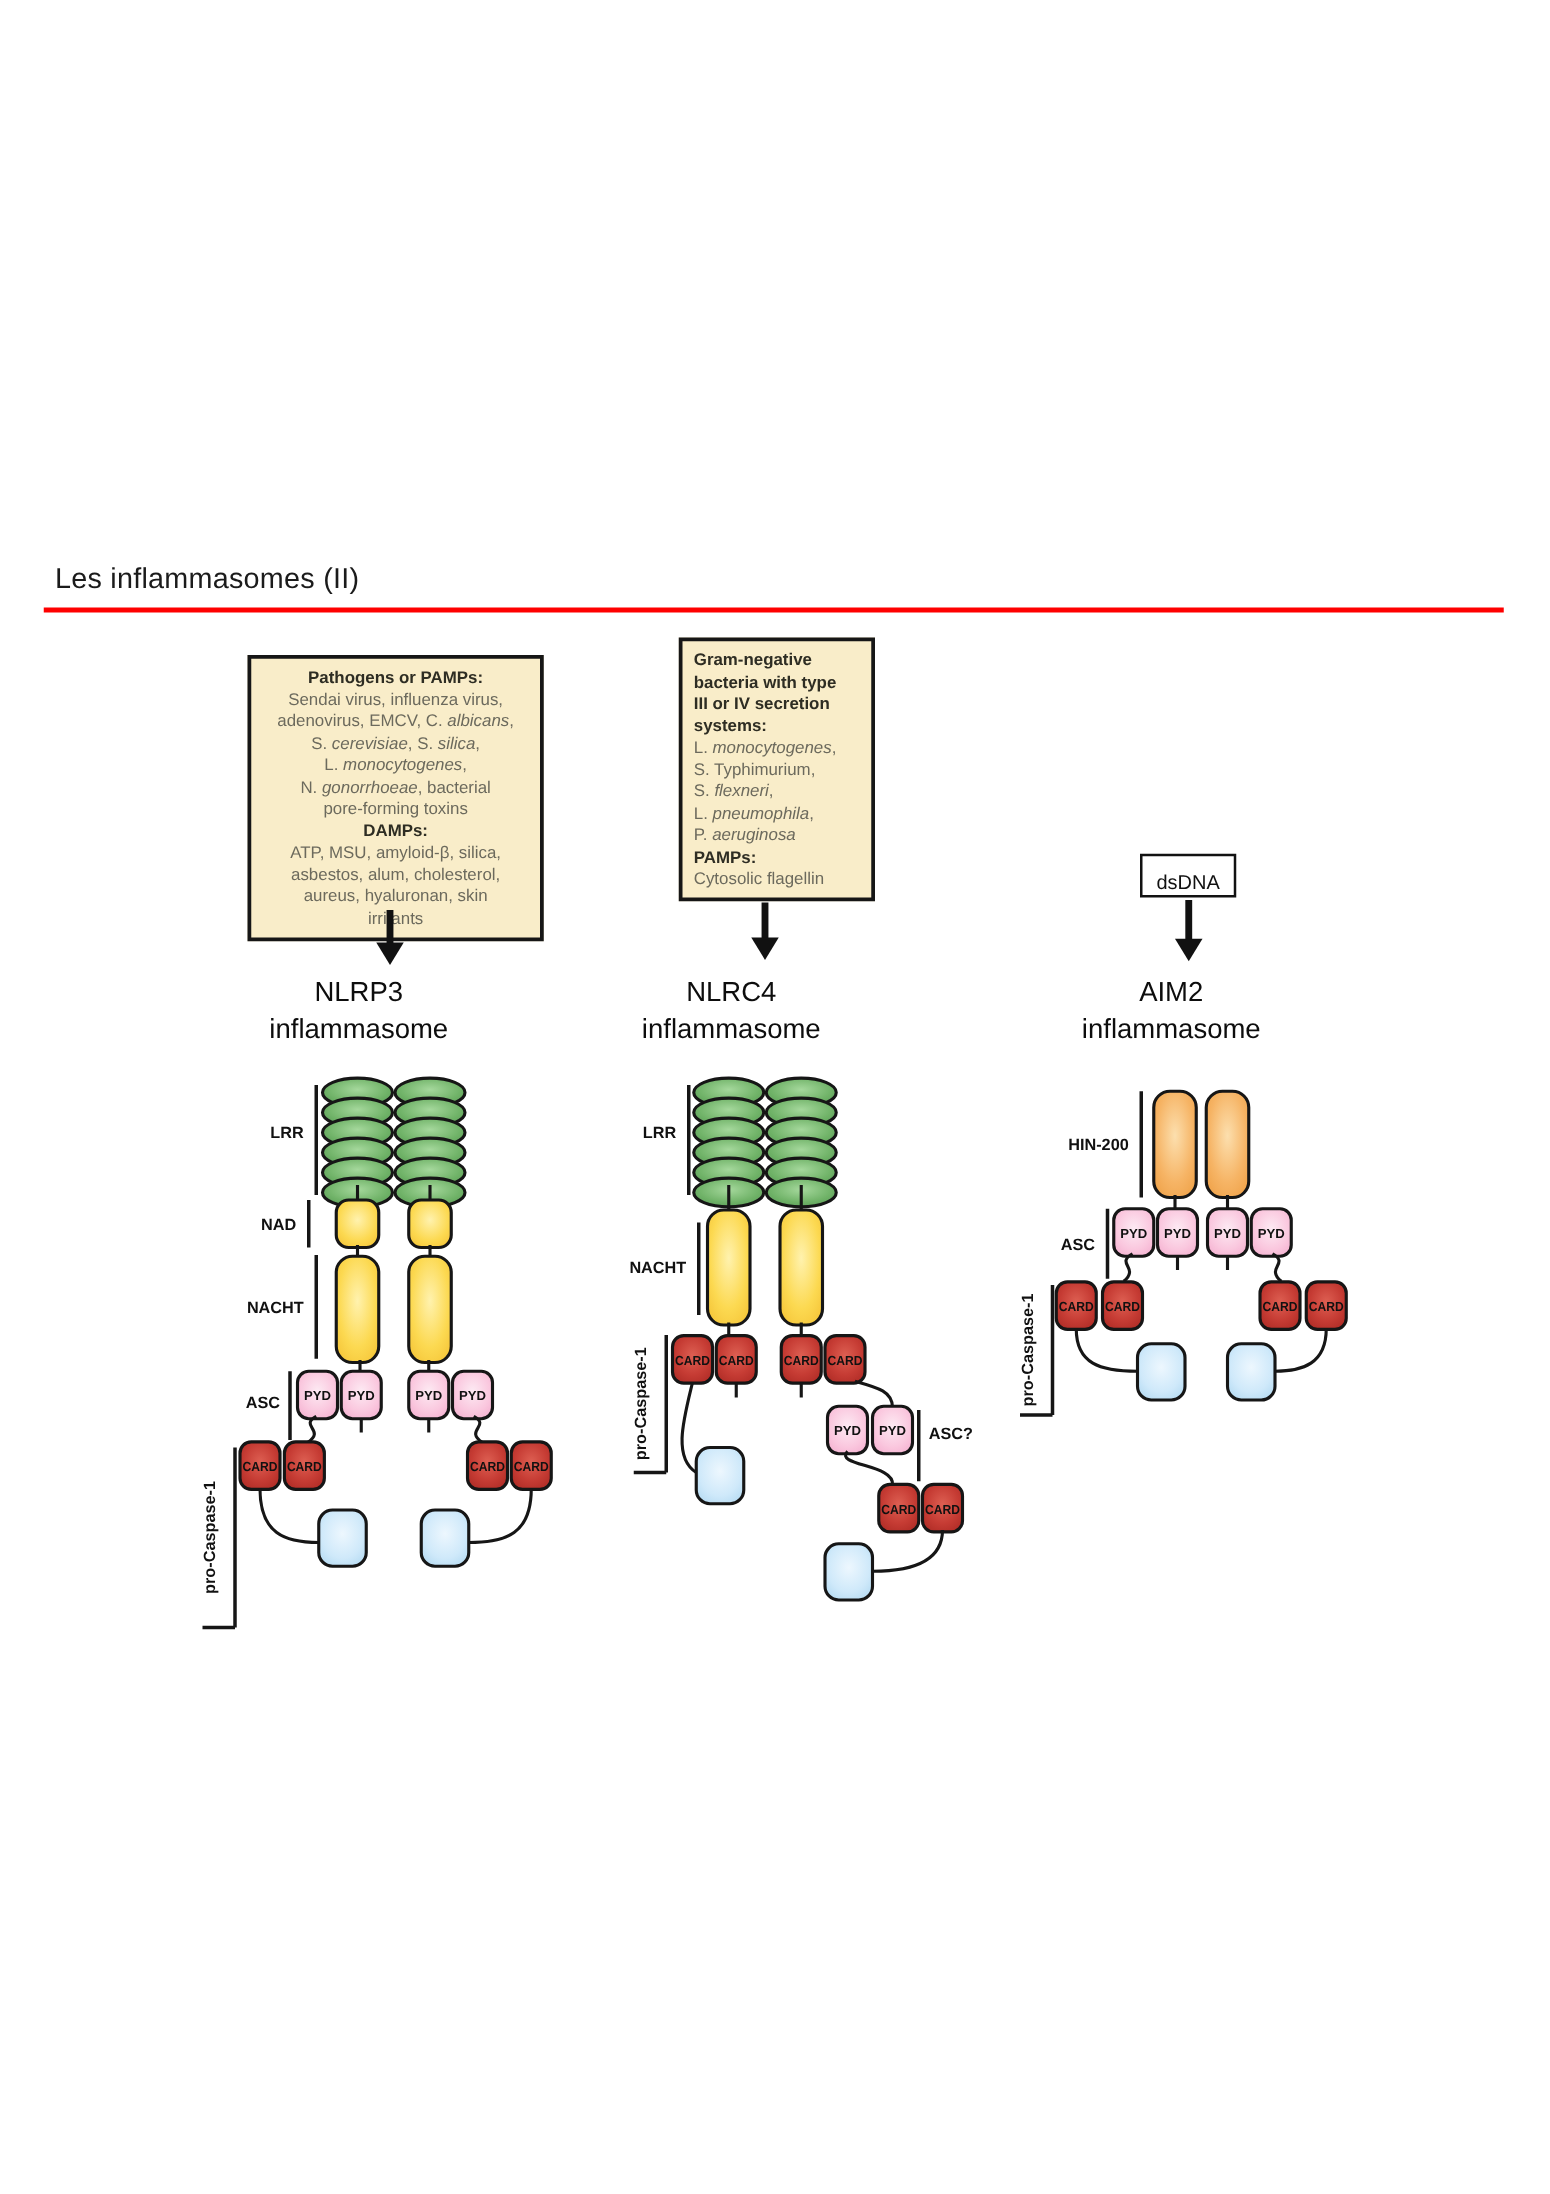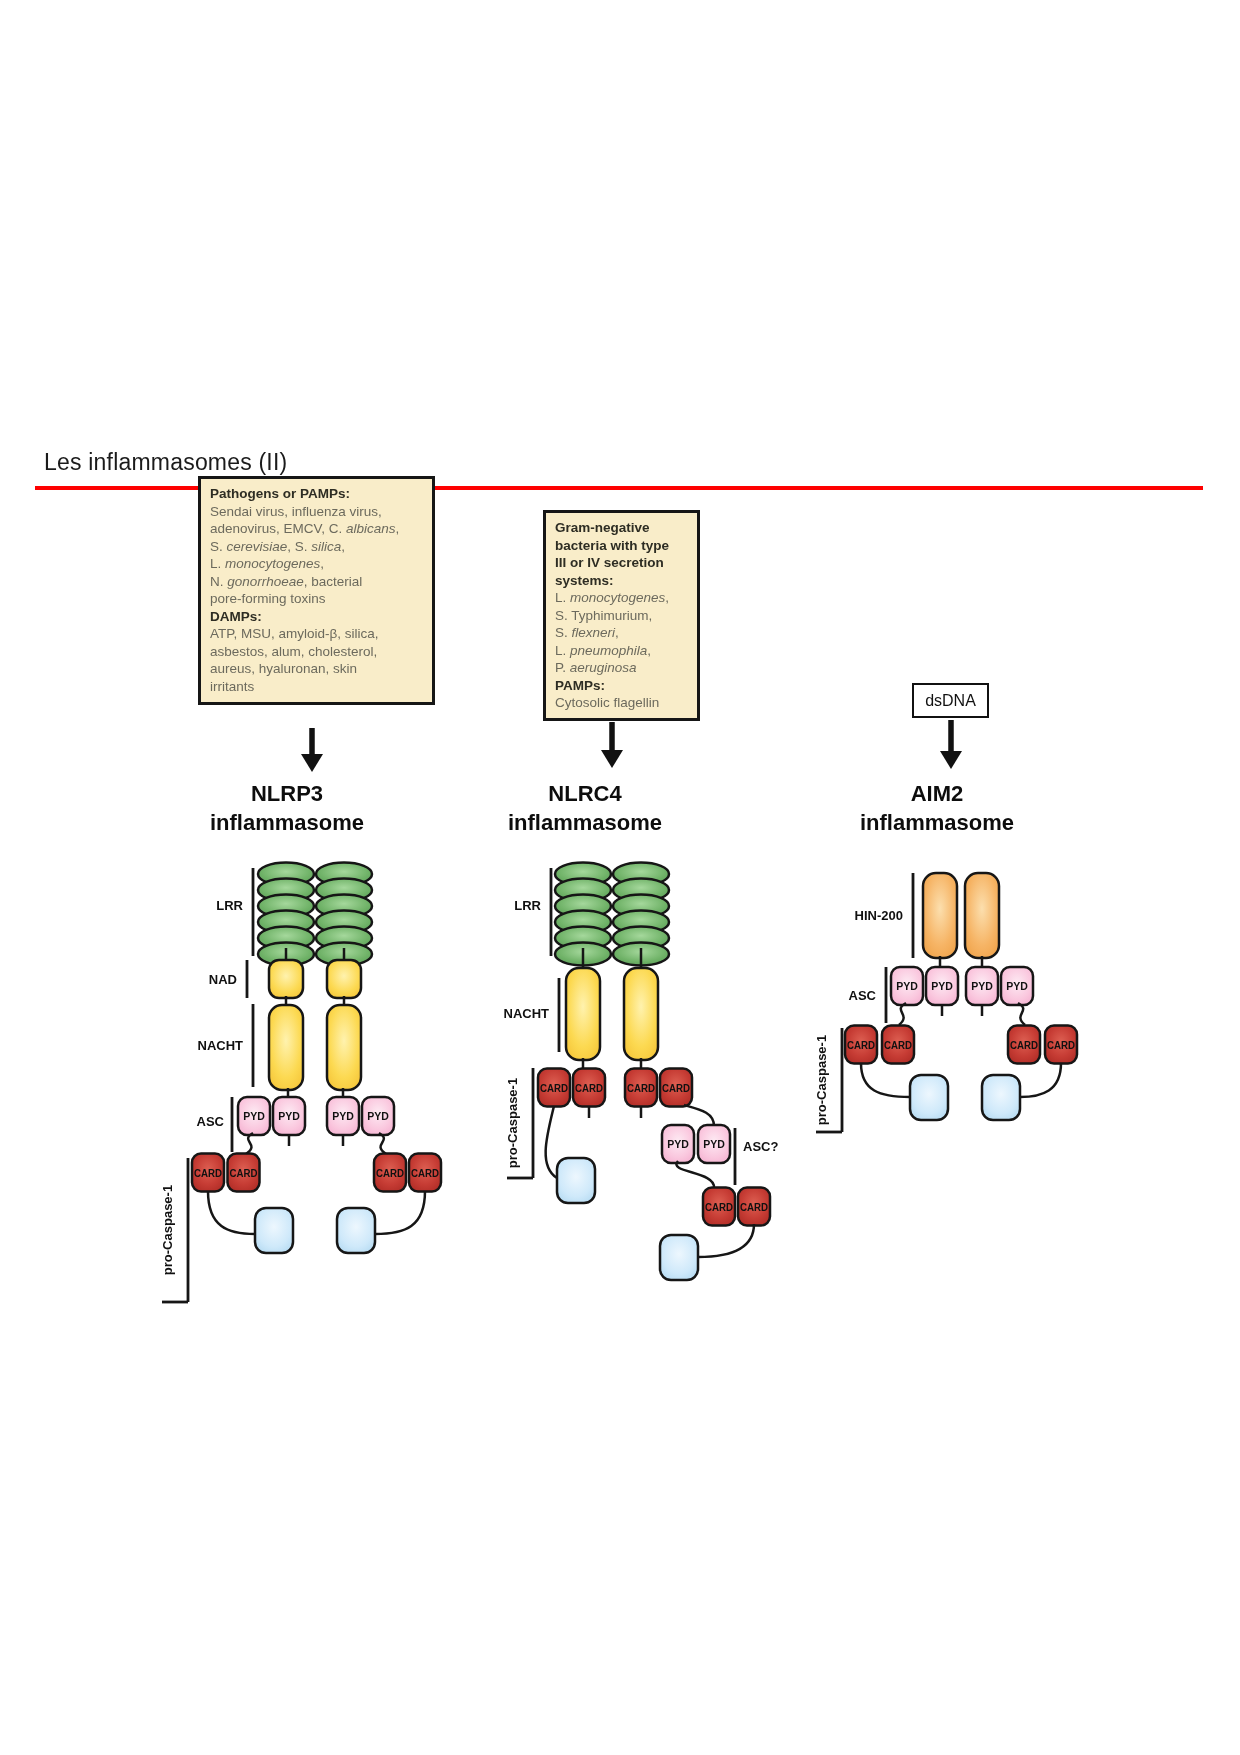--- a/index.html
+++ b/index.html
@@ -11,33 +11,33 @@
     position:absolute;left:44px;top:449px;font-size:23px;color:#1b1b1b;
     letter-spacing:0.2px;
   }
   .divider{
     position:absolute;left:35px;top:486px;width:1168px;height:4px;background:#fe0000;
   }
   .stim-box{
     position:absolute;background:#f9edc9;border:3px solid #161616;
     padding:6px 9px;font-size:13.5px;line-height:1.3;color:#6c6a5d;
   }
-  #box-nlrp3{left:198px;top:476px;width:213px;}
+  #box-nlrp3{left:198px;top:524px;width:213px;text-align:center;}
   #box-nlrc4{left:543px;top:510px;width:133px;}
   .box-line{white-space:nowrap;}
   .seg-b{font-weight:bold;color:#2e2d23;}
   .seg-i{font-style:italic;}
   .dsdna-box{
     position:absolute;left:912px;top:683px;width:73px;height:31px;
-    border:2.5px solid #111;display:flex;align-items:center;justify-content:center;
+    border:2.5px solid #111;display:flex;align-items:flex-end;justify-content:center;
     font-size:16px;color:#111;background:#fff;
   }
   .col-heading{
     position:absolute;top:779px;width:250px;text-align:center;
-    font-size:22px;font-weight:bold;color:#0d0d0d;line-height:1.32;
+    font-size:22px;font-weight:normal;color:#0d0d0d;line-height:1.32;
   }
   #heading-nlrp3{left:162px;}
   #heading-nlrc4{left:460px;}
   #heading-aim2{left:812px;}
   #diagram{position:absolute;left:0;top:490px;}
   .sh{stroke:#161616;stroke-width:2.5;}
   .conn{fill:none;stroke:#161616;stroke-width:2.5;}
   .brk{stroke:#161616;stroke-width:2.8;}
   .lbl{font-family:"Liberation Sans",sans-serif;font-size:13px;font-weight:bold;fill:#111;}
   .dom{font-family:"Liberation Sans",sans-serif;font-size:10.5px;font-weight:bold;fill:#111;}

